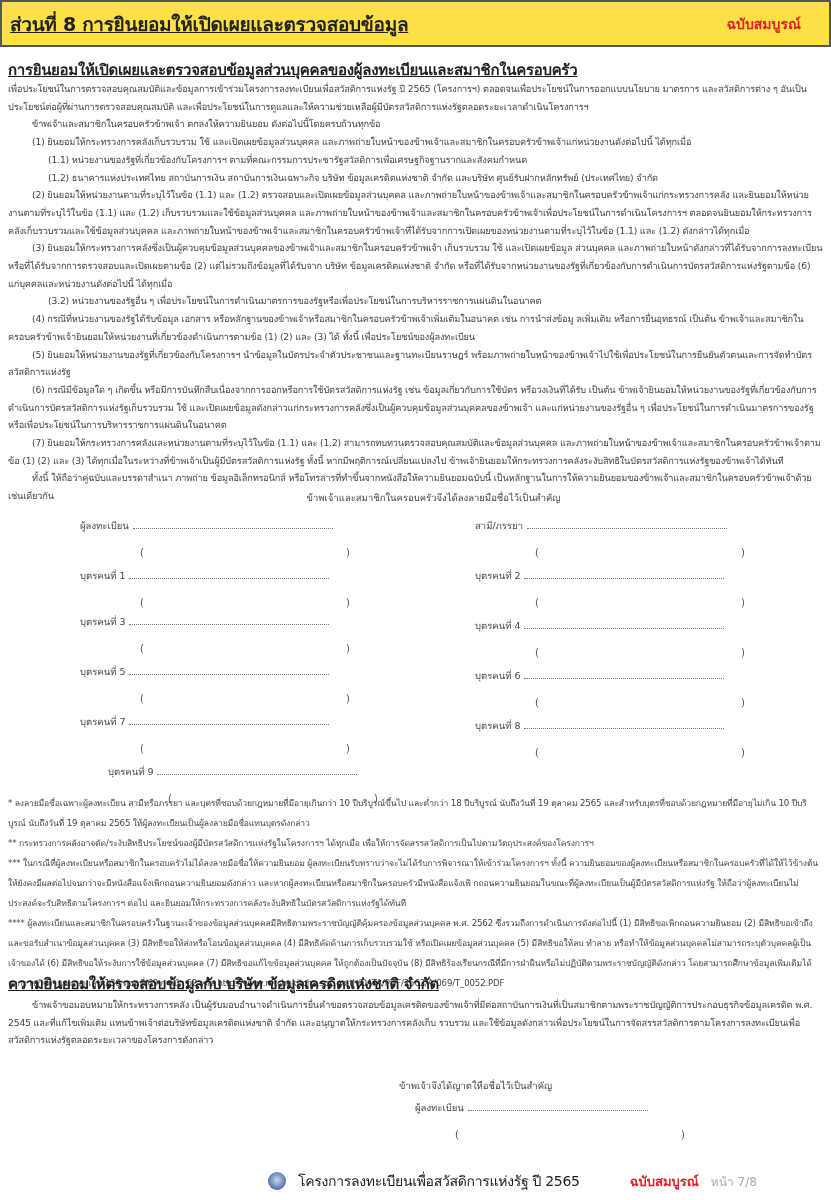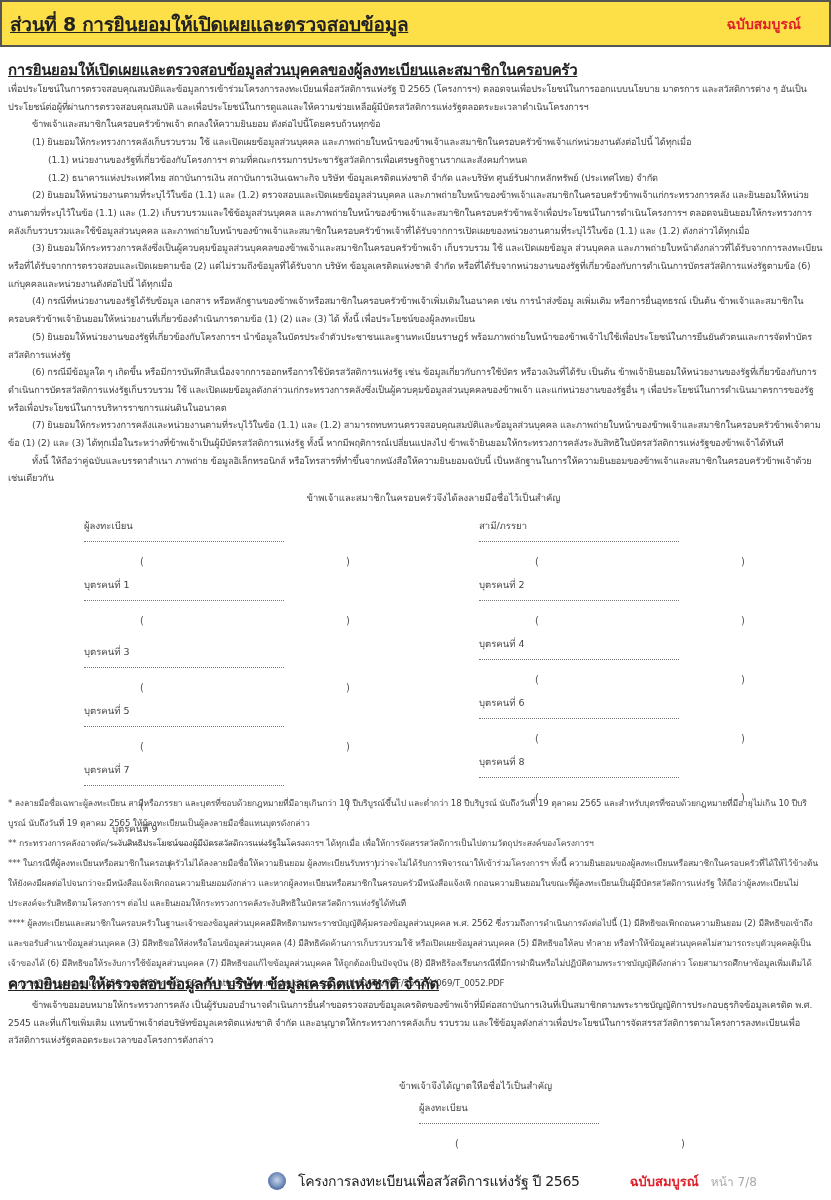--- a/index.html
+++ b/index.html
@@ -22,21 +22,21 @@
     text-decoration: underline; letter-spacing: -0.3px;
   }
   .body-text { position: absolute; left: 8px; width: 815px; font-size: 9.2px; line-height: 17.7px; color: #444; letter-spacing: -0.15px; }
   .body-text p { white-space: normal; }
   .ind1 { text-indent: 24px; }
   .ind2 { padding-left: 40px; }
   .ind3 { padding-left: 40px; }
 
   .sig-heading { position: absolute; left: 0; width: 831px; text-align: center; font-size: 9.5px; color: #444; padding-left: 120px; }
   .sig-block { position: absolute; font-size: 9.5px; color: #444; }
-  .sig-line { display: flex; align-items: baseline; white-space: nowrap; flex-direction: column; }
+  .sig-line { display: flex; align-items: baseline; white-space: nowrap; }
   .sig-line .dots { border-bottom: 1px dotted #777; width: 200px; margin-left: 4px; height: 9px; }
   .sig-paren { display: flex; justify-content: space-between; width: 210px; margin-left: 60px; margin-top: 14px; font-size: 10px; color: #555; }
 
   .notes { position: absolute; left: 8px; width: 815px; font-size: 8.6px; line-height: 20px; color: #444; letter-spacing: -0.15px; }
 
   .footer { position: absolute; top: 1170px; left: 268px; display: flex; align-items: center; }
   .footer-logo { width: 18px; height: 18px; border-radius: 50%; background: radial-gradient(circle at 50% 45%, #c5d4ea 0%, #7e97c2 45%, #3c5d99 80%); margin-right: 12px; }
   .footer-title { font-size: 14px; color: #222; letter-spacing: -0.3px; }
   .footer-badge { font-size: 13px; font-weight: bold; color: #e0202a; margin-left: 50px; }
   .footer-page { font-size: 12px; color: #aaa; margin-left: 12px; }
@@ -52,41 +52,42 @@
 <div class="section-title" style="top:58px;">การยินยอมให้เปิดเผยและตรวจสอบข้อมูลส่วนบุคคลของผู้ลงทะเบียนและสมาชิกในครอบครัว</div>
 
 <div class="body-text" style="top:80px;">
   <p>เพื่อประโยชน์ในการตรวจสอบคุณสมบัติและข้อมูลการเข้าร่วมโครงการลงทะเบียนเพื่อสวัสดิการแห่งรัฐ ปี 2565 (โครงการฯ) ตลอดจนเพื่อประโยชน์ในการออกแบบนโยบาย มาตรการ และสวัสดิการต่าง ๆ อันเป็นประโยชน์ต่อผู้ที่ผ่านการตรวจสอบคุณสมบัติ และเพื่อประโยชน์ในการดูแลและให้ความช่วยเหลือผู้มีบัตรสวัสดิการแห่งรัฐตลอดระยะเวลาดำเนินโครงการฯ</p>
   <p class="ind1">ข้าพเจ้าและสมาชิกในครอบครัวข้าพเจ้า ตกลงให้ความยินยอม ดังต่อไปนี้โดยครบถ้วนทุกข้อ</p>
   <p class="ind1">(1) ยินยอมให้กระทรวงการคลังเก็บรวบรวม ใช้ และเปิดเผยข้อมูลส่วนบุคคล และภาพถ่ายใบหน้าของข้าพเจ้าและสมาชิกในครอบครัวข้าพเจ้าแก่หน่วยงานดังต่อไปนี้ ได้ทุกเมื่อ</p>
   <p class="ind2">(1.1) หน่วยงานของรัฐที่เกี่ยวข้องกับโครงการฯ ตามที่คณะกรรมการประชารัฐสวัสดิการเพื่อเศรษฐกิจฐานรากและสังคมกำหนด</p>
   <p class="ind2">(1.2) ธนาคารแห่งประเทศไทย สถาบันการเงิน สถาบันการเงินเฉพาะกิจ บริษัท ข้อมูลเครดิตแห่งชาติ จำกัด และบริษัท ศูนย์รับฝากหลักทรัพย์ (ประเทศไทย) จำกัด</p>
   <p class="ind1">(2) ยินยอมให้หน่วยงานตามที่ระบุไว้ในข้อ (1.1) และ (1.2) ตรวจสอบและเปิดเผยข้อมูลส่วนบุคคล และภาพถ่ายใบหน้าของข้าพเจ้าและสมาชิกในครอบครัวข้าพเจ้าแก่กระทรวงการคลัง และยินยอมให้หน่วยงานตามที่ระบุไว้ในข้อ (1.1) และ (1.2) เก็บรวบรวมและใช้ข้อมูลส่วนบุคคล และภาพถ่ายใบหน้าของข้าพเจ้าและสมาชิกในครอบครัวข้าพเจ้าเพื่อประโยชน์ในการดำเนินโครงการฯ ตลอดจนยินยอมให้กระทรวงการคลังเก็บรวบรวมและใช้ข้อมูลส่วนบุคคล และภาพถ่ายใบหน้าของข้าพเจ้าและสมาชิกในครอบครัวข้าพเจ้าที่ได้รับจากการเปิดเผยของหน่วยงานตามที่ระบุไว้ในข้อ (1.1) และ (1.2) ดังกล่าวได้ทุกเมื่อ</p>
   <p class="ind1">(3) ยินยอมให้กระทรวงการคลังซึ่งเป็นผู้ควบคุมข้อมูลส่วนบุคคลของข้าพเจ้าและสมาชิกในครอบครัวข้าพเจ้า เก็บรวบรวม ใช้ และเปิดเผยข้อมูล ส่วนบุคคล และภาพถ่ายใบหน้าดังกล่าวที่ได้รับจากการลงทะเบียน หรือที่ได้รับจากการตรวจสอบและเปิดเผยตามข้อ (2) แต่ไม่รวมถึงข้อมูลที่ได้รับจาก บริษัท ข้อมูลเครดิตแห่งชาติ จำกัด หรือที่ได้รับจากหน่วยงานของรัฐที่เกี่ยวข้องกับการดำเนินการบัตรสวัสดิการแห่งรัฐตามข้อ (6) แก่บุคคลและหน่วยงานดังต่อไปนี้ ได้ทุกเมื่อ</p>
+  <p class="ind3">(3.2) หน่วยงานของรัฐอื่น ๆ เพื่อประโยชน์ในการดำเนินมาตรการของรัฐหรือเพื่อประโยชน์ในการบริหารราชการแผ่นดินในอนาคต</p>
   <p class="ind1">(4) กรณีที่หน่วยงานของรัฐได้รับข้อมูล เอกสาร หรือหลักฐานของข้าพเจ้าหรือสมาชิกในครอบครัวข้าพเจ้าเพิ่มเติมในอนาคต เช่น การนำส่งข้อมู ลเพิ่มเติม หรือการยื่นอุทธรณ์ เป็นต้น ข้าพเจ้าและสมาชิกในครอบครัวข้าพเจ้ายินยอมให้หน่วยงานที่เกี่ยวข้องดำเนินการตามข้อ (1) (2) และ (3) ได้ ทั้งนี้ เพื่อประโยชน์ของผู้ลงทะเบียน</p>
   <p class="ind1">(5) ยินยอมให้หน่วยงานของรัฐที่เกี่ยวข้องกับโครงการฯ นำข้อมูลในบัตรประจำตัวประชาชนและฐานทะเบียนราษฎร์ พร้อมภาพถ่ายใบหน้าของข้าพเจ้าไปใช้เพื่อประโยชน์ในการยืนยันตัวตนและการจัดทำบัตรสวัสดิการแห่งรัฐ</p>
   <p class="ind1">(6) กรณีมีข้อมูลใด ๆ เกิดขึ้น หรือมีการบันทึกสืบเนื่องจากการออกหรือการใช้บัตรสวัสดิการแห่งรัฐ เช่น ข้อมูลเกี่ยวกับการใช้บัตร หรือวงเงินที่ได้รับ เป็นต้น ข้าพเจ้ายินยอมให้หน่วยงานของรัฐที่เกี่ยวข้องกับการดำเนินการบัตรสวัสดิการแห่งรัฐเก็บรวบรวม ใช้ และเปิดเผยข้อมูลดังกล่าวแก่กระทรวงการคลังซึ่งเป็นผู้ควบคุมข้อมูลส่วนบุคคลของข้าพเจ้า และแก่หน่วยงานของรัฐอื่น ๆ เพื่อประโยชน์ในการดำเนินมาตรการของรัฐหรือเพื่อประโยชน์ในการบริหารราชการแผ่นดินในอนาคต</p>
   <p class="ind1">(7) ยินยอมให้กระทรวงการคลังและหน่วยงานตามที่ระบุไว้ในข้อ (1.1) และ (1.2) สามารถทบทวนตรวจสอบคุณสมบัติและข้อมูลส่วนบุคคล และภาพถ่ายใบหน้าของข้าพเจ้าและสมาชิกในครอบครัวข้าพเจ้าตามข้อ (1) (2) และ (3) ได้ทุกเมื่อในระหว่างที่ข้าพเจ้าเป็นผู้มีบัตรสวัสดิการแห่งรัฐ ทั้งนี้ หากมีพฤติการณ์เปลี่ยนแปลงไป ข้าพเจ้ายินยอมให้กระทรวงการคลังระงับสิทธิในบัตรสวัสดิการแห่งรัฐของข้าพเจ้าได้ทันที</p>
   <p class="ind1">ทั้งนี้ ให้ถือว่าคู่ฉบับและบรรดาสำเนา ภาพถ่าย ข้อมูลอิเล็กทรอนิกส์ หรือโทรสารที่ทำขึ้นจากหนังสือให้ความยินยอมฉบับนี้ เป็นหลักฐานในการให้ความยินยอมของข้าพเจ้าและสมาชิกในครอบครัวข้าพเจ้าด้วยเช่นเดียวกัน</p>
 </div>
 
 <div class="sig-heading" style="top:490px;padding-left:36px;">ข้าพเจ้าและสมาชิกในครอบครัวจึงได้ลงลายมือชื่อไว้เป็นสำคัญ</div>
 
 <div id="sig-left" class="sig-block" style="left:80px; top:518px;">
     <div style="margin-bottom: 10px;">
       <div class="sig-line">
         <span>ผู้ลงทะเบียน</span>
         <span class="dots"></span>
       </div>
       <div class="sig-paren">
         <span>(</span>
         <span>)</span>
       </div>
     </div>
-    <div style="margin-bottom: 18px;">
+    <div style="margin-bottom: 6px;">
       <div class="sig-line">
         <span>บุตรคนที่ 1</span>
         <span class="dots"></span>
       </div>
       <div class="sig-paren">
         <span>(</span>
         <span>)</span>
       </div>
     </div>
     <div style="margin-bottom: 10px;">

